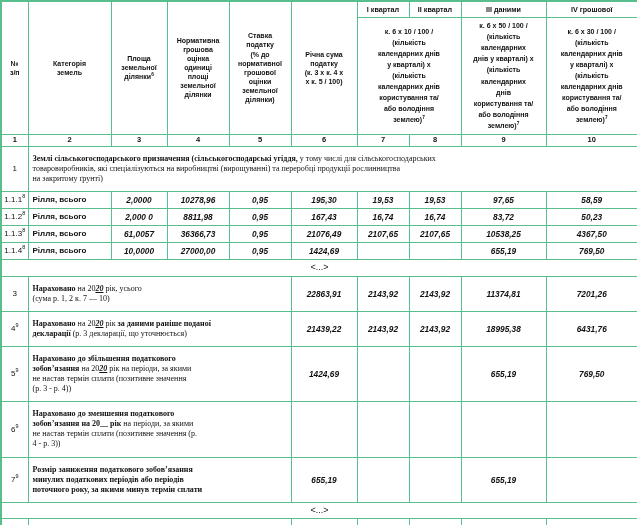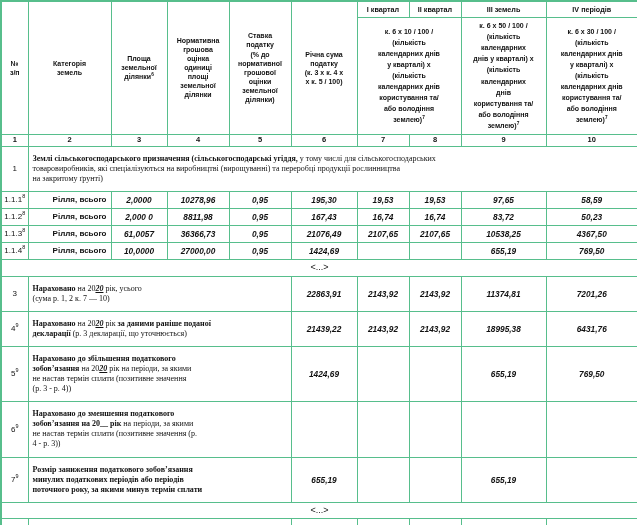--- a/index.html
+++ b/index.html
@@ -9,21 +9,21 @@
   .pre{white-space:pre-line;}
   .hdr{font-weight:bold;font-size:7px;line-height:1.3;text-align:center;}
   .qlbl{font-size:7.2px;}
   .formula{font-size:7px;line-height:1.58;font-weight:bold;}
   sup{font-size:0.68em;line-height:0;}
   .cnum{font-weight:bold;font-size:7.5px;text-align:center;line-height:1;}
   .id{font-size:8px;text-align:center;}
   .label{font-size:8px;line-height:1.25;text-align:left;padding:7px 4px;vertical-align:middle;font-family:Liberation Serif, serif;}
   .b{font-weight:bold;}
   .year{font-weight:bold;font-style:italic;text-decoration:underline;}
-  .cat{font-weight:bold;font-size:8px;text-align:right;padding:0 4px;}
+  .cat{font-weight:bold;font-size:8px;text-align:left;padding:0 4px;}
   .num{font-weight:bold;font-style:italic;font-size:8.3px;text-align:center;}
   .sep{font-size:9px;text-align:center;line-height:1;}
 </style>
 </head>
 <body>
 
 <table>
   <colgroup>
     <col style="width:27px">
       <col style="width:83px">
@@ -59,22 +59,22 @@
 грошової
 оцінки
 земельної
 ділянки)</th>
       <th rowspan="2" class="hdr pre">Річна сума
 податку
 (к. 3 х к. 4 х
 х к. 5 / 100)</th>
       <th class="hdr qlbl">І квартал</th>
       <th class="hdr qlbl">ІІ квартал</th>
-      <th class="hdr qlbl">ІІІ земель</th>
-      <th class="hdr qlbl">IV періодів</th>
+      <th class="hdr qlbl">ІІІ даними</th>
+      <th class="hdr qlbl">IV грошової</th>
     </tr>
     <tr style="height:117px">
       <th colspan="2" class="hdr pre formula"><span>к. 6 х 10 / 100 /
 (кількість
 календарних днів
 у кварталі) х
 (кількість
 календарних днів
 користування та/
 або володіння

